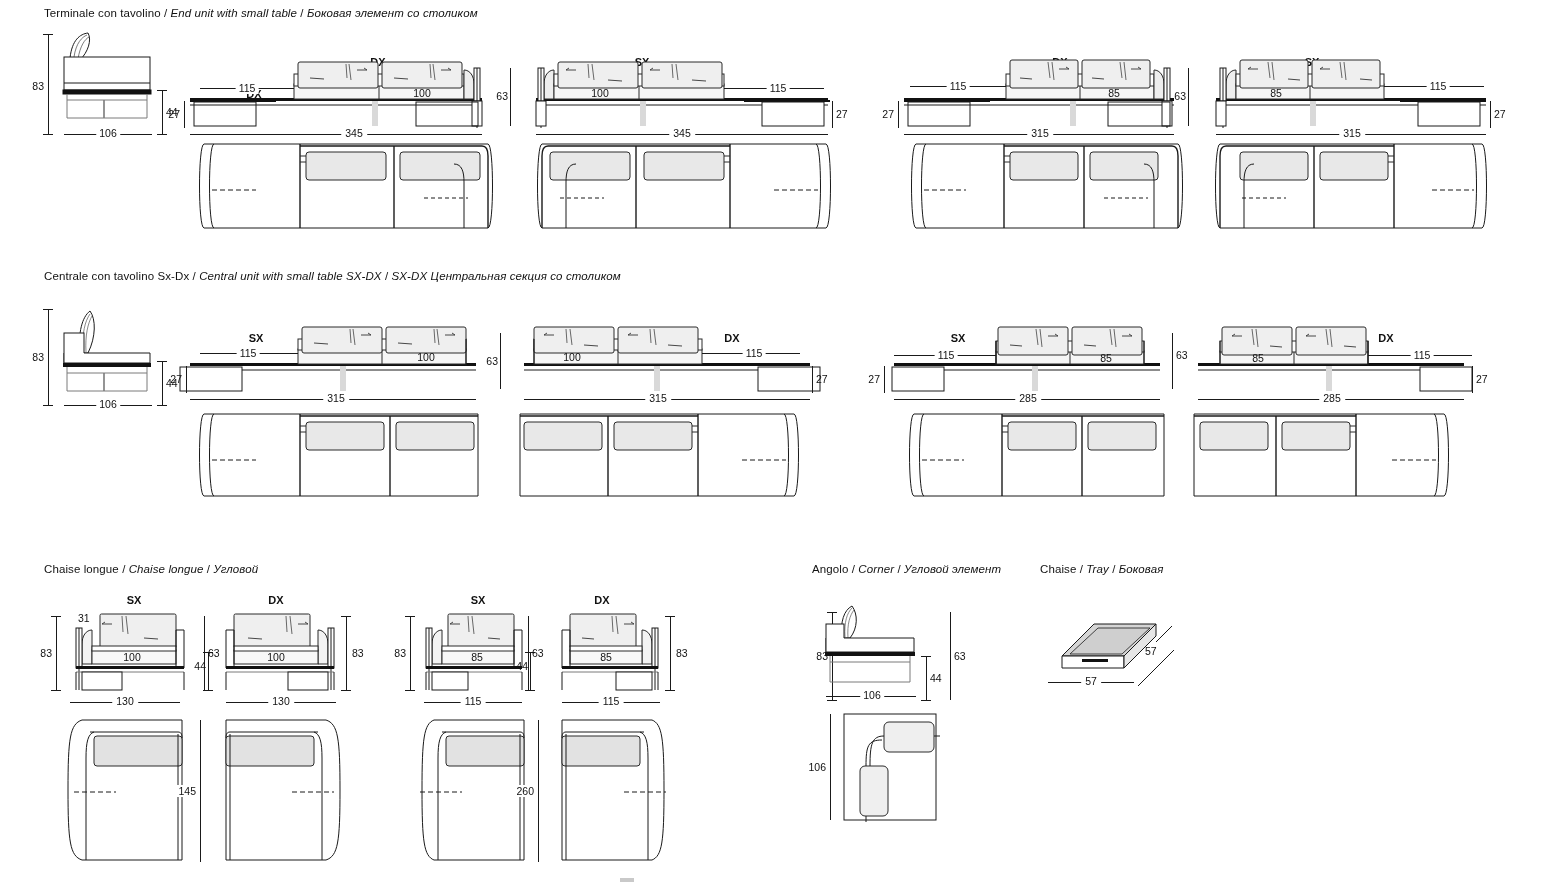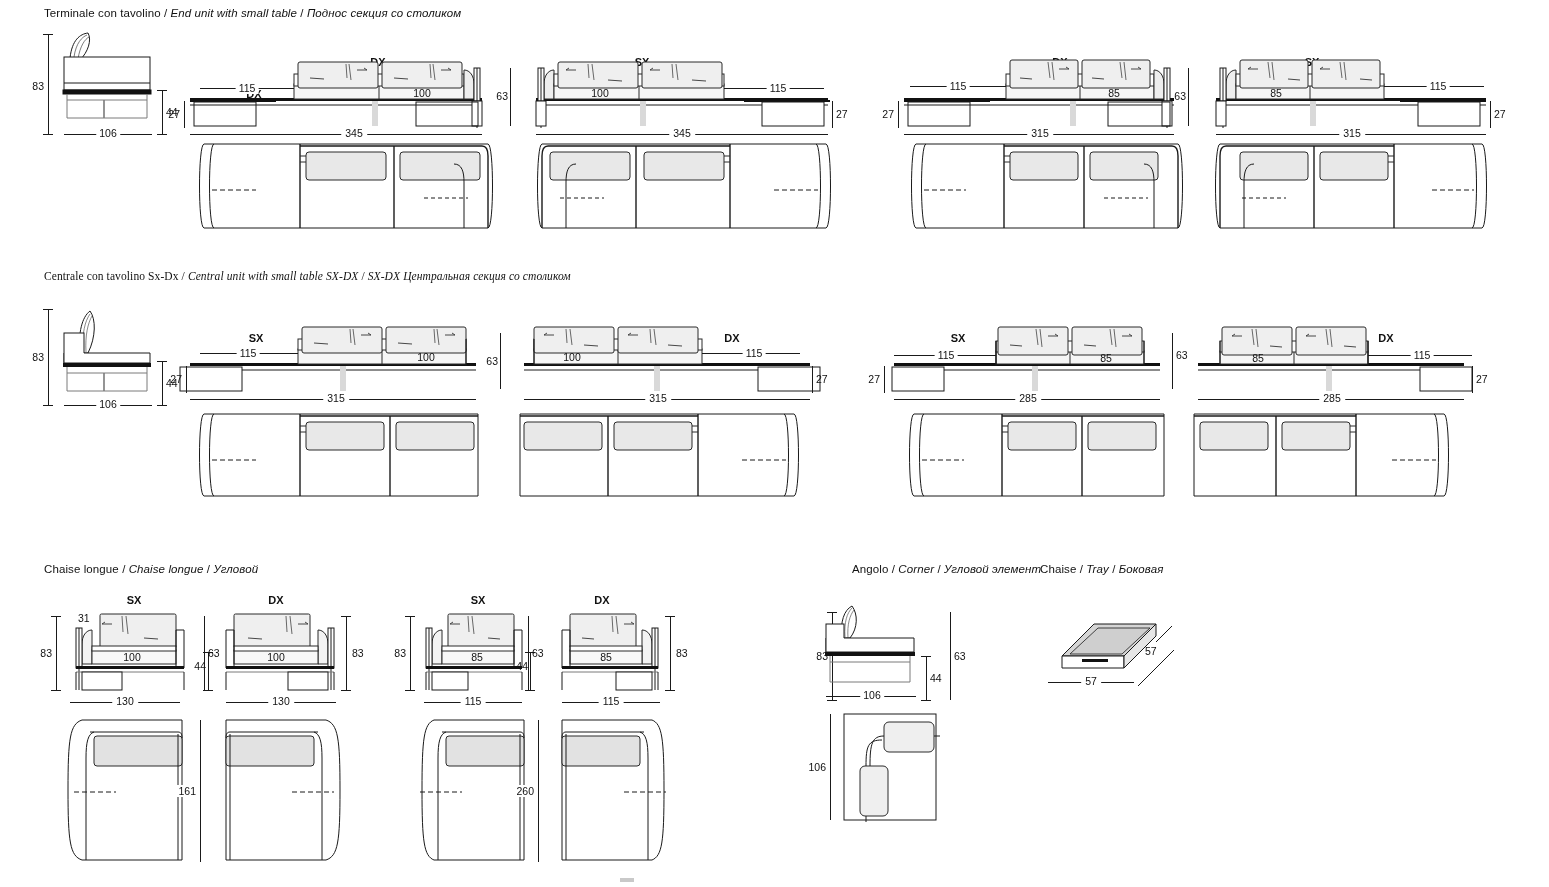--- a/index.html
+++ b/index.html
@@ -52,21 +52,21 @@
 </head>
 <body>
 
 <div id="page">
 
   <div class="sec-head" style="left:44px; top:7px;">
     <span>Terminale con tavolino</span>
     <span>/</span>
     <span class="it">End unit with small table</span>
     <span>/</span>
-    <span class="it">Поднос секция со столиком</span>
+    <span class="it">Боковая элемент со столиком</span>
   </div>
 
   <div class="unit" style="left:38px; top:28px; width:150px; height:110px;">
 
     <div class="dimv" style="left:10px; top:6px; height:100px;"></div>
     <div class="tickh" style="left:5px; top:6px; width:10px;"></div>
     <div class="tickh" style="left:5px; top:106px; width:10px;"></div>
     <div class="lbl rm" style="left:8px; top:58px; background:#fff; padding:0 2px;">83</div>
 
     <svg width="150" height="110" style="position:absolute;left:0;top:0;overflow:visible">
@@ -320,21 +320,21 @@
       <rect x="28" y="10" width="68" height="28" rx="3" fill="#e8e8e8" stroke="#2a2a2a"></rect>
       <rect x="108" y="10" width="68" height="28" rx="3" fill="#e8e8e8" stroke="#2a2a2a"></rect>
       <line x1="176" y1="14" x2="182" y2="14" stroke="#2a2a2a"></line>
       <line x1="176" y1="20" x2="182" y2="20" stroke="#2a2a2a"></line>
       <path d="M42 22 C34 22, 32 30, 32 40 L32 86" fill="none" stroke="#1a1a1a"></path>
       <line x1="220" y1="48" x2="262" y2="48" stroke="#1a1a1a" stroke-dasharray="5 3"></line>
       <line x1="30" y1="56" x2="74" y2="56" stroke="#1a1a1a" stroke-dasharray="4 3"></line>
     </svg>
   </div>
 
-  <div class="sec-head" style="left:44px; top:270px;font-family:Liberation Serif, serif;">
+  <div class="sec-head" style="left:44px; top:270px;">
     <span>Centrale con tavolino Sx-Dx</span>
     <span>/</span>
     <span class="it">Central unit with small table SX-DX</span>
     <span>/</span>
     <span class="it">SX-DX Центральная секция со столиком</span>
   </div>
 
   <div class="unit" style="left:38px; top:305px; width:150px; height:100px;">
     <div class="dimv" style="left:10px; top:4px; height:96px;"></div>
     <div class="tickh" style="left:5px; top:4px; width:10px;"></div>
@@ -559,21 +559,21 @@
   </div>
 
   <div class="sec-head" style="left:44px; top:563px;">
     <span>Chaise longue</span>
     <span>/</span>
     <span class="it">Chaise longue</span>
     <span>/</span>
     <span class="it">Угловой</span>
   </div>
 
-  <div class="sec-head" style="left:812px; top:563px;margin-left:40px;">
+  <div class="sec-head" style="left:812px; top:563px;">
     <span>Angolo</span>
     <span>/</span>
     <span class="it">Corner</span>
     <span>/</span>
     <span class="it">Угловой элемент</span>
   </div>
 
   <div class="sec-head" style="left:1040px; top:563px;">
     <span>Chaise</span>
     <span>/</span>
@@ -781,21 +781,21 @@
       <path d="M82 14 C88 16, 90 24, 90 40 L90 142" fill="none" stroke="#1a1a1a"></path>
       <path d="M86 14 L8 14 C5 14, 4 16, 4 20" fill="none" stroke="#1a1a1a"></path>
       <rect x="4" y="18" width="78" height="30" rx="3" fill="#e2e2e2" stroke="#2a2a2a"></rect>
       <line x1="8" y1="16" x2="8" y2="142" stroke="#1a1a1a"></line>
       <line x1="66" y1="74" x2="108" y2="74" stroke="#1a1a1a" stroke-dasharray="5 3"></line>
     </svg>
   </div>
 
   <div class="unit" style="left:186px; top:718px; width:30px; height:146px;">
     <div class="dimv" style="left:14px; top:2px; height:142px;"></div>
-    <div class="lbl rm" style="left:12px; top:73px; background:#fff; padding:0 2px;">161</div>
+    <div class="lbl rm" style="left:12px; top:73px; background:#fff; padding:0 2px;">145</div>
   </div>
   <div class="unit" style="left:524px; top:718px; width:30px; height:146px;">
     <div class="dimv" style="left:14px; top:2px; height:142px;"></div>
     <div class="lbl rm" style="left:12px; top:73px; background:#fff; padding:0 2px;">260</div>
   </div>
 
   <div class="unit" style="left:810px; top:600px; width:160px; height:110px;">
     <div class="dimv" style="left:22px; top:12px; height:88px;"></div>
     <div class="tickh" style="left:17px; top:12px; width:10px;"></div>
     <div class="tickh" style="left:17px; top:100px; width:10px;"></div>

